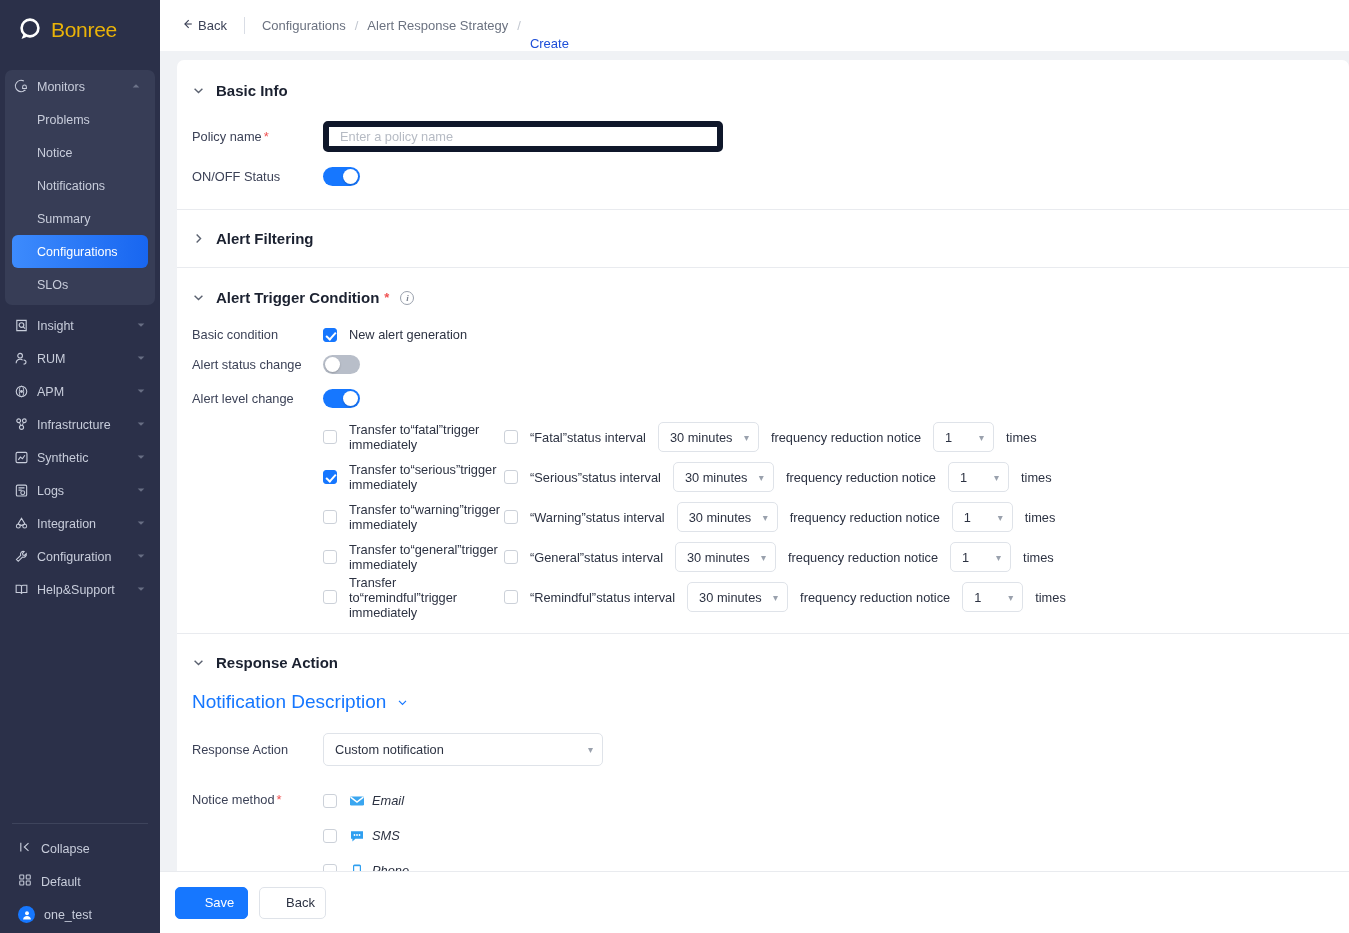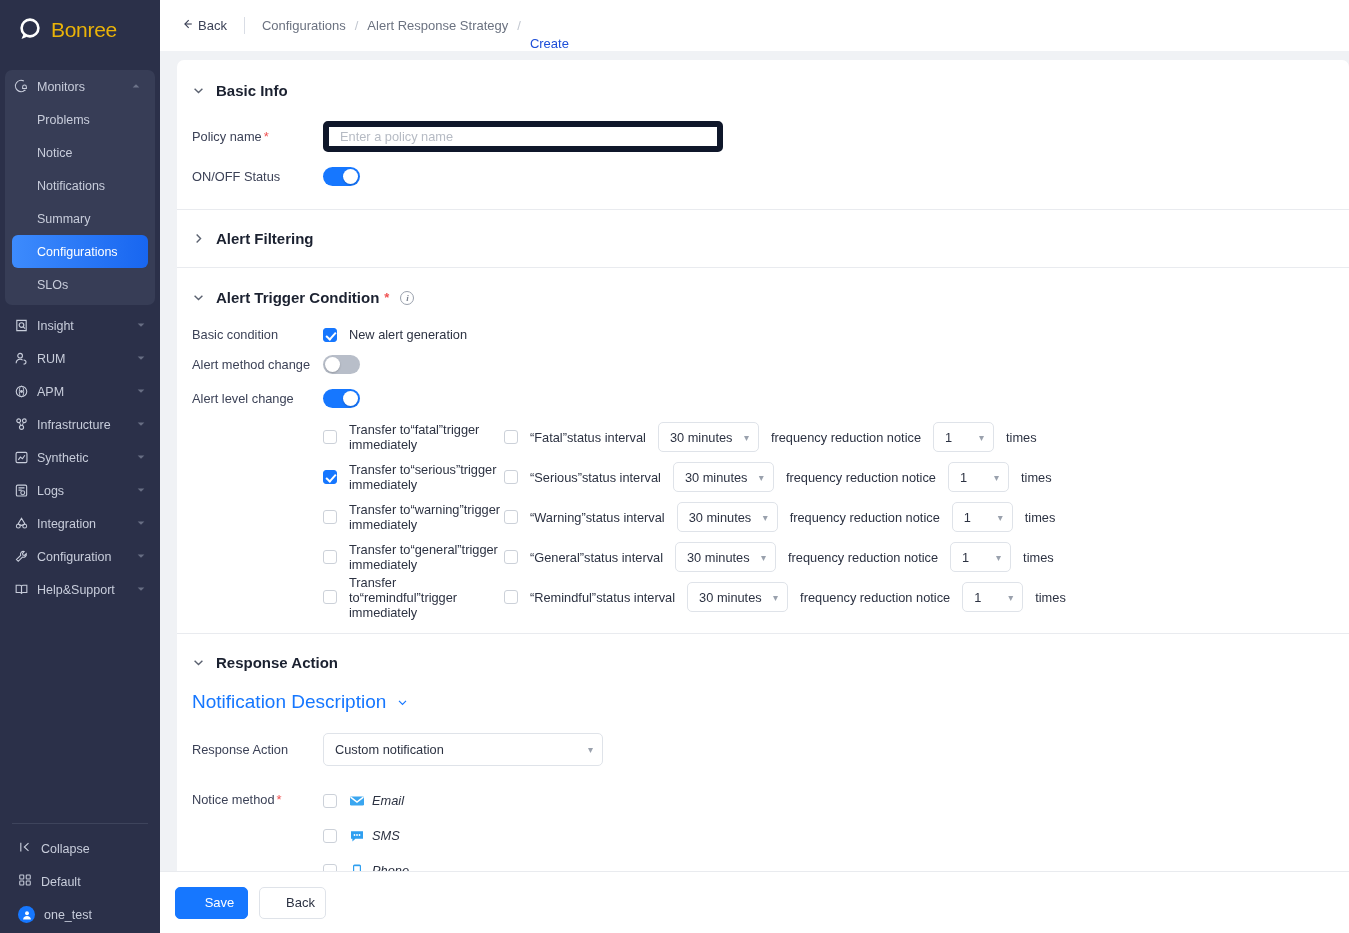--- a/index.html
+++ b/index.html
@@ -480,21 +480,21 @@
             <span class="info-ico">i</span>
           </div>
 
           <div class="row" style="margin-top:21px;">
             <div class="f-label">Basic condition</div>
             <div class="cbx checked"></div>
             <span class="cbx-label">New alert generation</span>
           </div>
 
           <div class="row" style="margin-top:13px;">
-            <div class="f-label">Alert method change</div>
+            <div class="f-label">Alert status change</div>
             <div class="toggle off">
                 <span class="knob"></span>
               </div>
           </div>
 
           <div class="row" style="margin-top:15px;">
             <div class="f-label">Alert level change</div>
             <div class="toggle on">
                 <span class="knob"></span>
               </div>

